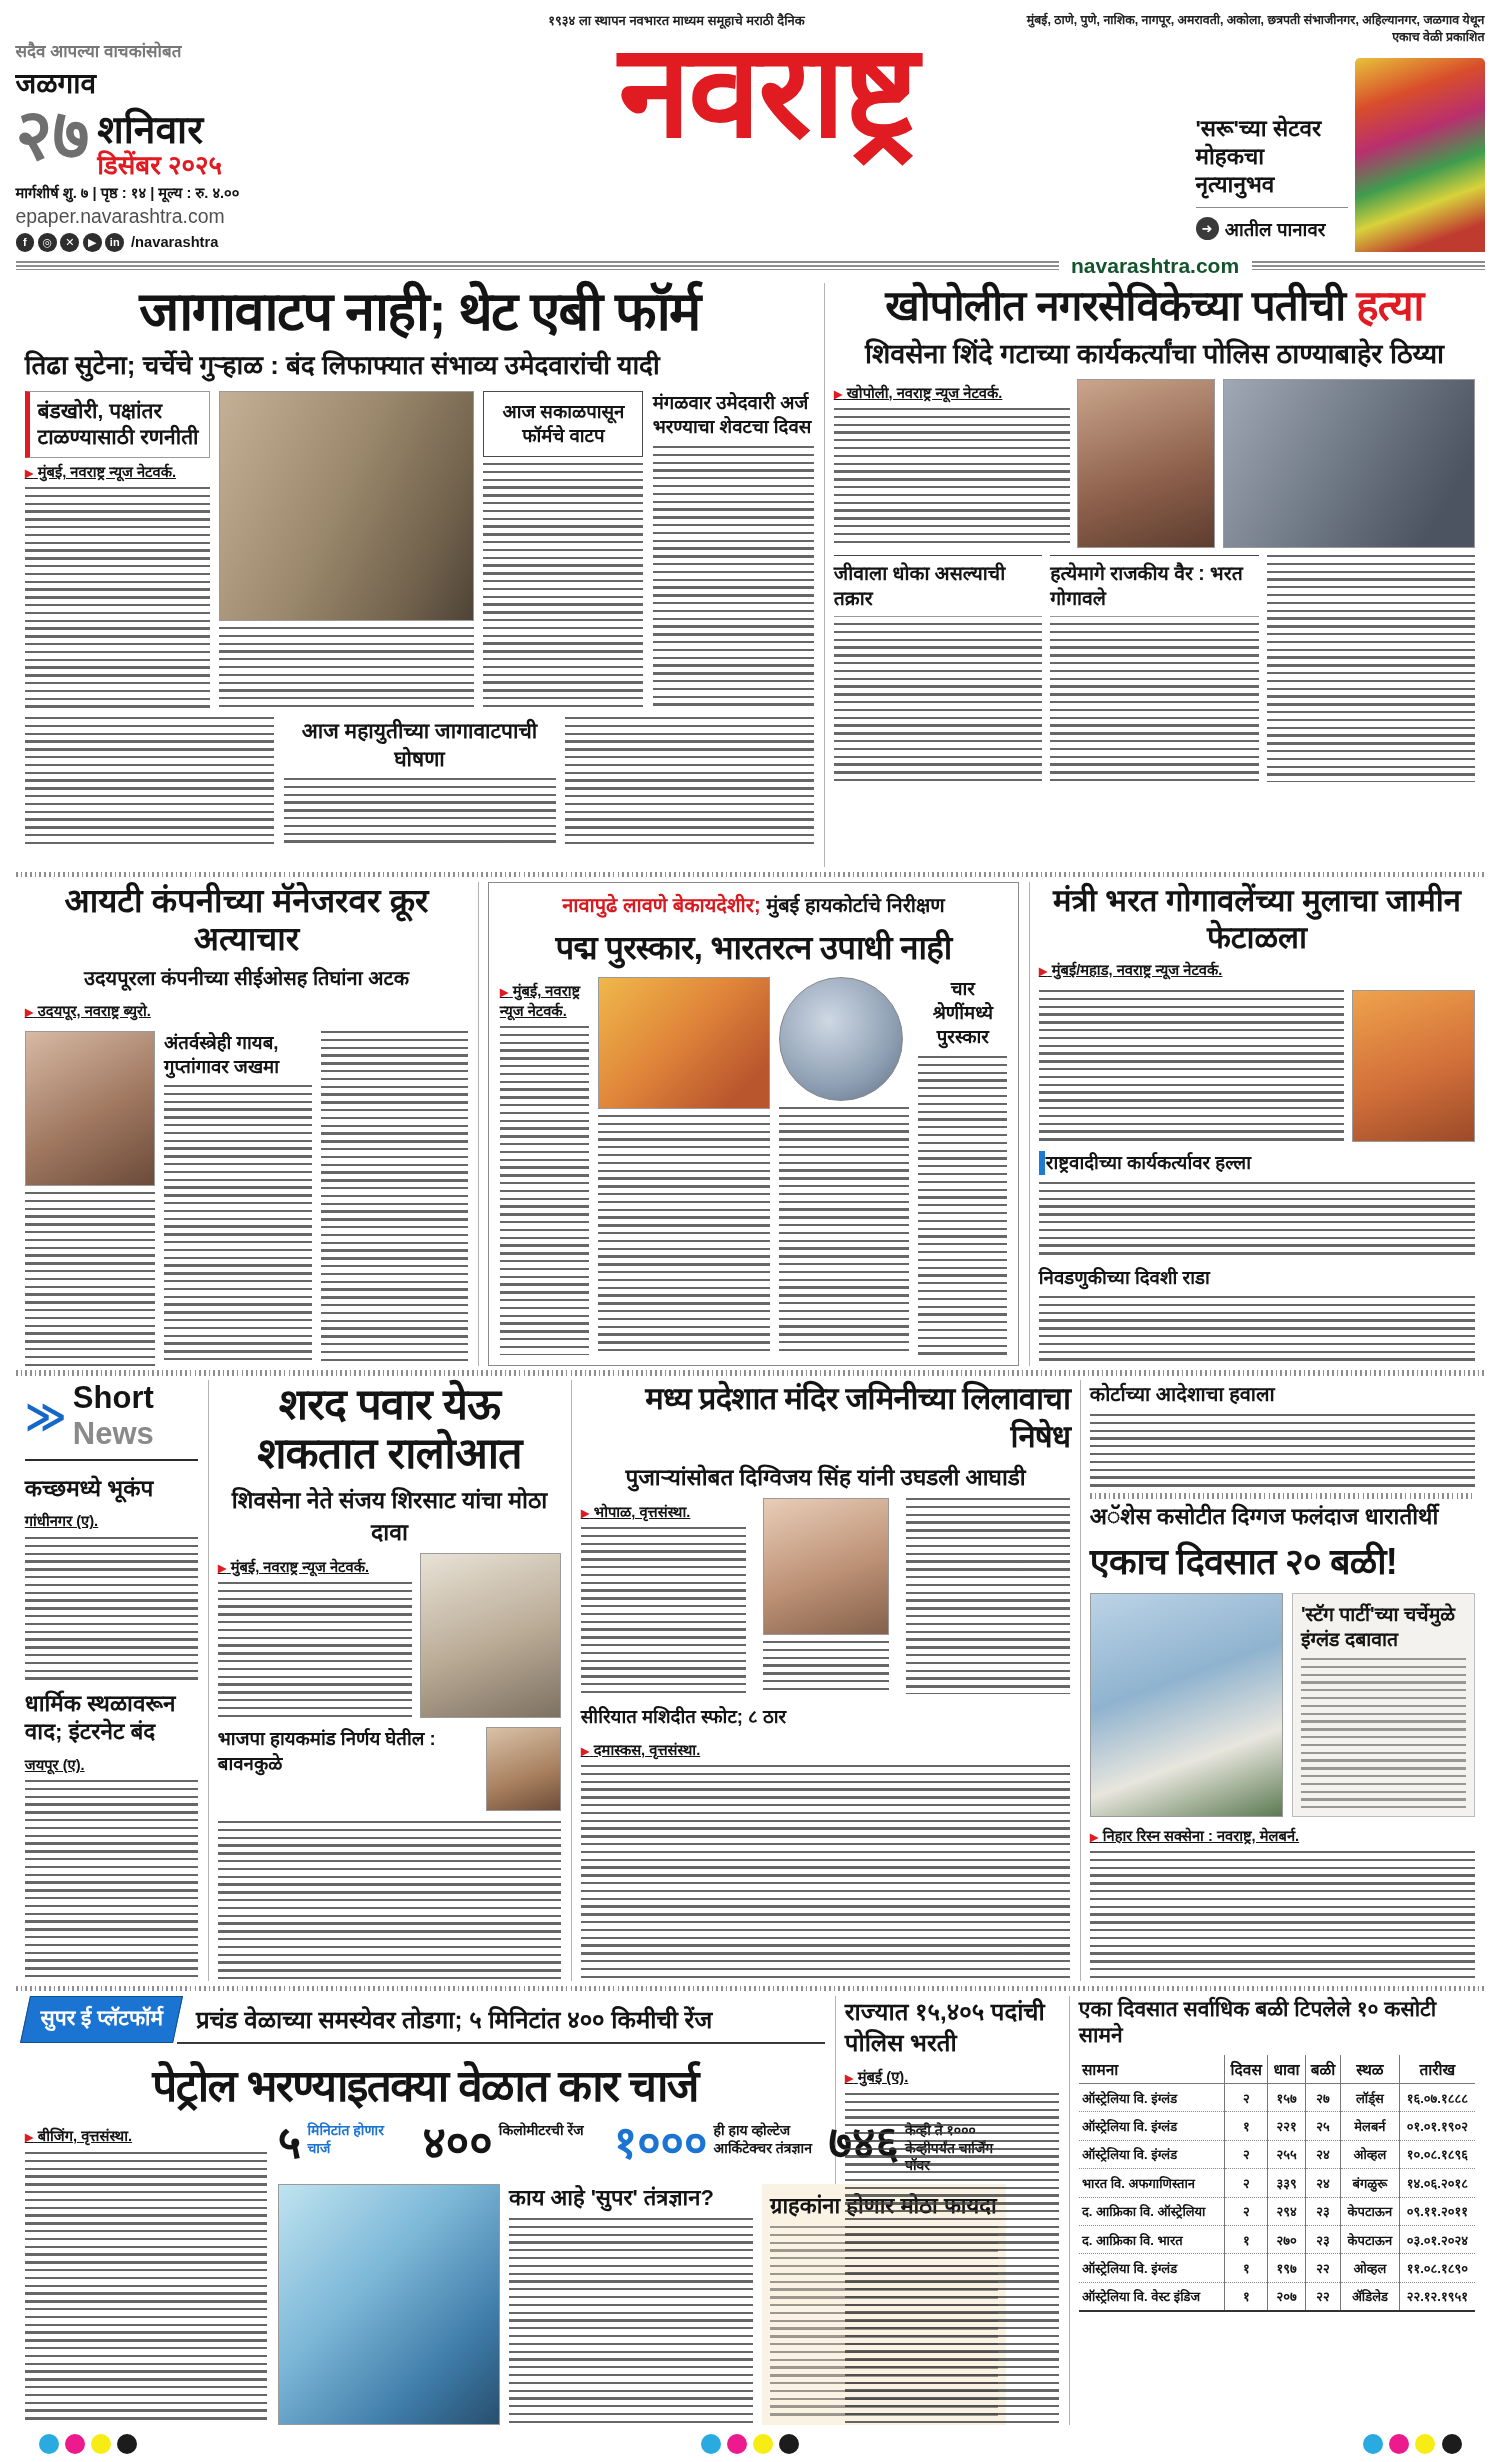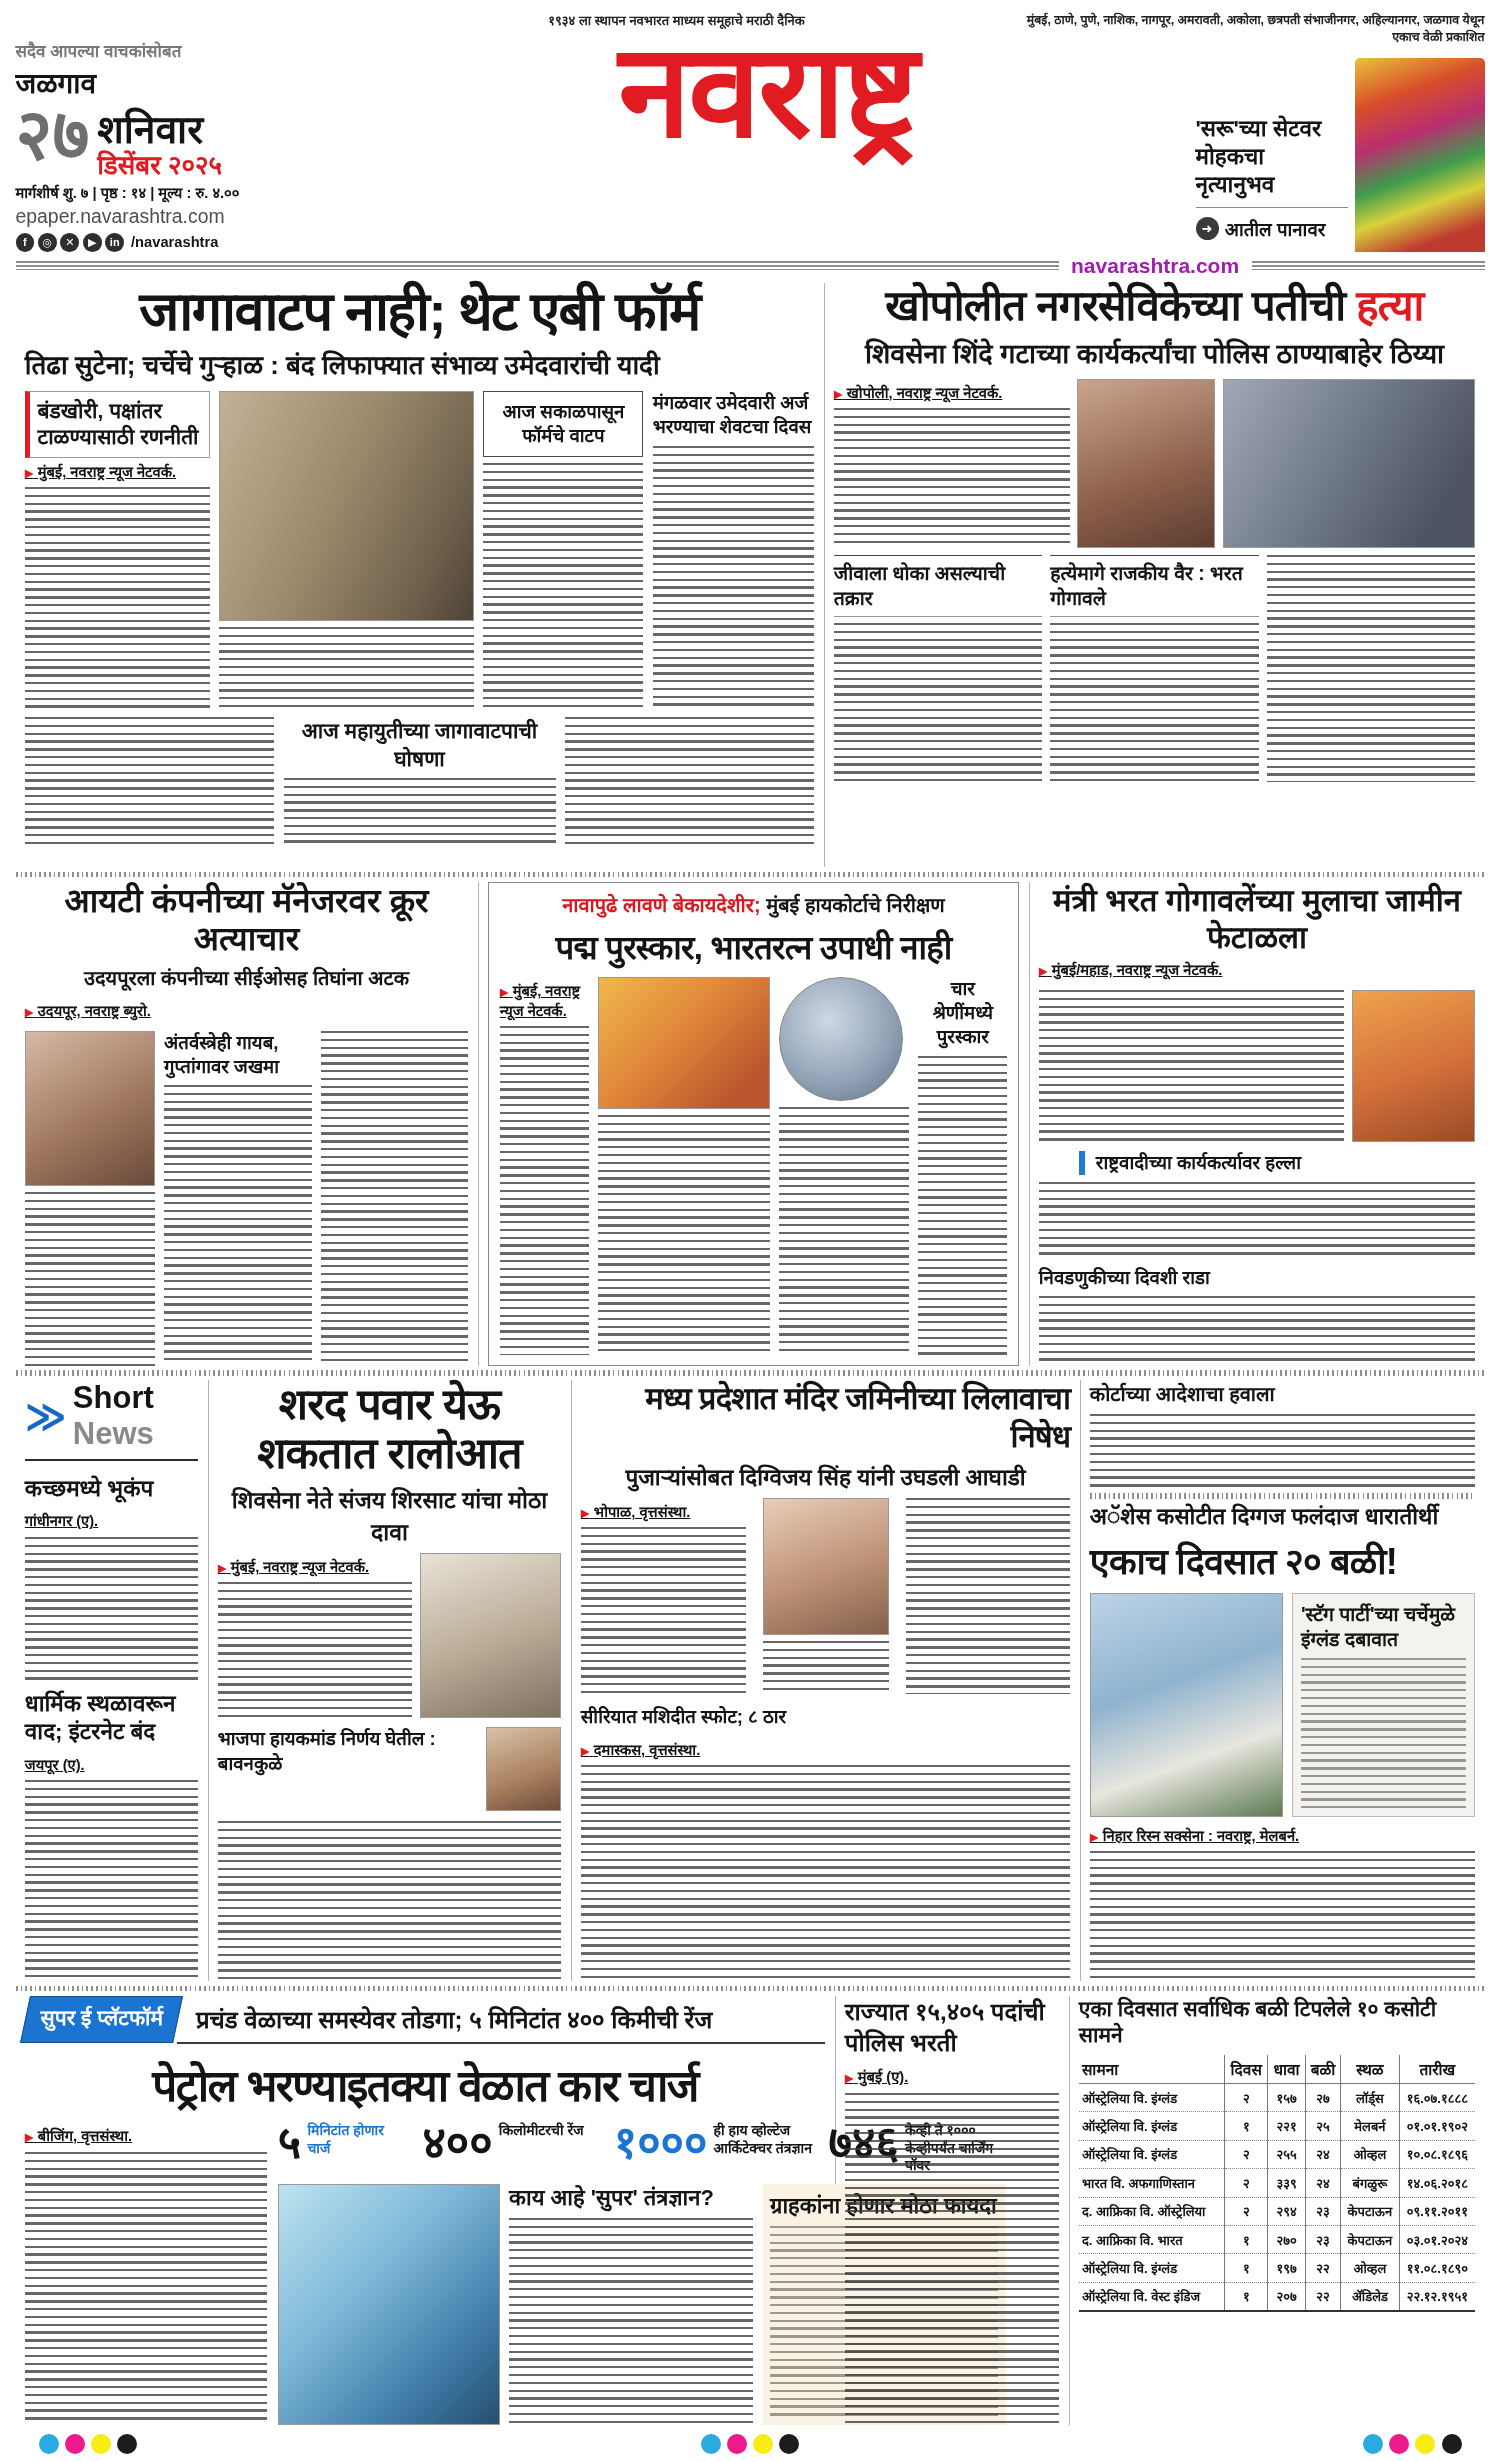--- a/index.html
+++ b/index.html
@@ -49,21 +49,21 @@
   .promo-rule { border-top:1.6px solid #8a8a8a; margin:7.8px 0; }
   .promo-link { font-size:18.6px; font-weight:800; display:flex; align-items:center; gap:6.2px; }
   .promo-link .circ { width:23px; height:23px; border-radius:50%; background:#3a3a3a; color:#fff;
                       display:flex; align-items:center; justify-content:center; font-size:13px; }
   .dancer { width:130px; height:194px; border:none;
             background:linear-gradient(160deg,#e8c23a 0%,#d84d2b 22%,#b92f6e 40%,#3f9c4e 58%,#d8d23c 72%,#bf3b2f 88%);
             border-radius:4.7px 4.7px 0 0; }
   .rules-row { display:flex; align-items:center; gap:12.4px; margin:6.2px 0 4.7px; }
   .rules { flex:1; height:10px;
            background:repeating-linear-gradient(to bottom,#8c8c8c 0 1.6px,transparent 1.6px 3.9px); }
-  .site-url { font-size:21px; font-weight:700; color:#a21caf; }
+  .site-url { font-size:21px; font-weight:700; color:#14532d; }
 
   
   .top-band { display:grid; grid-template-columns:809px 1fr; height:584px; margin-top:3.1px; }
   .lead-h { font-size:54px; font-weight:800; text-align:center; letter-spacing:-1.6px; line-height:1.05; }
   .lead-sub { font-size:26px; font-weight:700; margin:6.2px 0 9.3px; }
   .lead-grid { display:grid; grid-template-columns:185px 255px 160px 1fr; gap:9.3px; height:317px; }
   .tip-box { border:0.8px solid #9a9a9a; border-left:5.4px solid #e11b22; padding:6.2px 7.8px;
              font-size:21px; font-weight:800; line-height:1.25; }
   .lead-photo { height:230px; background:linear-gradient(115deg,#c4b096 0%,#9d8a6e 45%,#70614c 80%,#4e4336 100%); }
   .note-box { border:1.6px solid #4a4a4a; padding:7.8px 6.2px; font-size:18.6px; font-weight:800;
@@ -95,21 +95,21 @@
   .padma-kicker { font-size:20px; font-weight:800; text-align:center; line-height:1.3; }
   .padma-kicker .red { color:#d81920; }
   .padma-h { font-size:33px; font-weight:800; text-align:center; letter-spacing:-0.8px; margin:6.2px 0 7.8px; }
   .padma-grid { display:grid; grid-template-columns:1fr 172px 130px 1fr; gap:9.3px; height:307px; }
   .medals { height:132px; background:linear-gradient(135deg,#f0b84a,#e0863a 45%,#b9562e 85%); }
   .court { width:124px; height:124px; border-radius:50%;
            background:radial-gradient(circle at 40% 35%,#cfd8e4,#8fa0b4 60%,#5d6e84); border:0.8px solid #888; }
   .gog-h { font-size:31px; font-weight:800; text-align:center; line-height:1.2; }
   .gog-grid { display:grid; grid-template-columns:1fr 123px; gap:7.8px; height:152px; margin-top:4.7px; }
   .saffron { background:linear-gradient(160deg,#efa24c,#d2703a 55%,#9c4a28); }
-  .bluebar { border-left:6.2px solid #1d7bd0; padding-left:11px;margin-left:40px; }
+  .bluebar { border-left:6.2px solid #1d7bd0; padding-left:1px; }
 
   
   .lower-band { display:grid; grid-template-columns:193px 363px 509px 1fr; height:601px; }
   .sn-head { display:flex; align-items:center; gap:6.2px; }
   .sn-icon { font-size:40px; font-weight:800; color:#1568c8; line-height:1; }
   .sn-title { font-size:31px; font-weight:800; }
   .sn-title .gray { color:#8a8a8a; }
   .sn-rule { border-top:2.3px solid #2b2b2b; margin:6.2px 0 7.8px; }
   .sn-item-h { font-size:22.5px; font-weight:800; margin:6.2px 0 4.7px; line-height:1.25; }
   .pawar-h { font-size:43px; font-weight:800; text-align:center; line-height:1.12; letter-spacing:-0.8px; }

